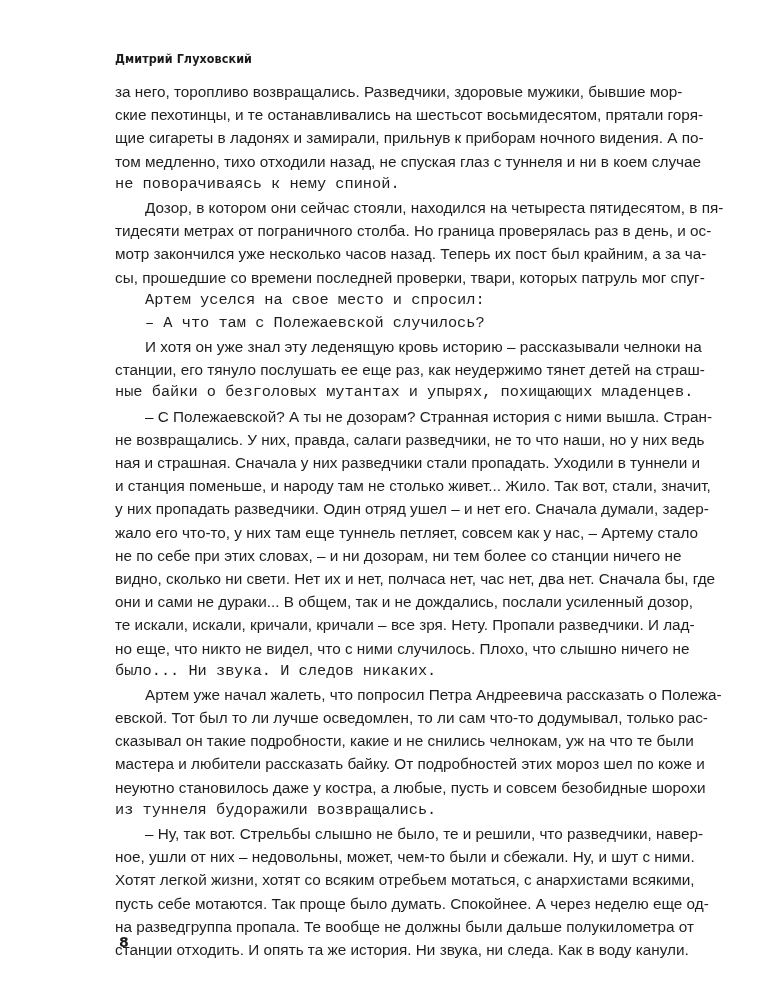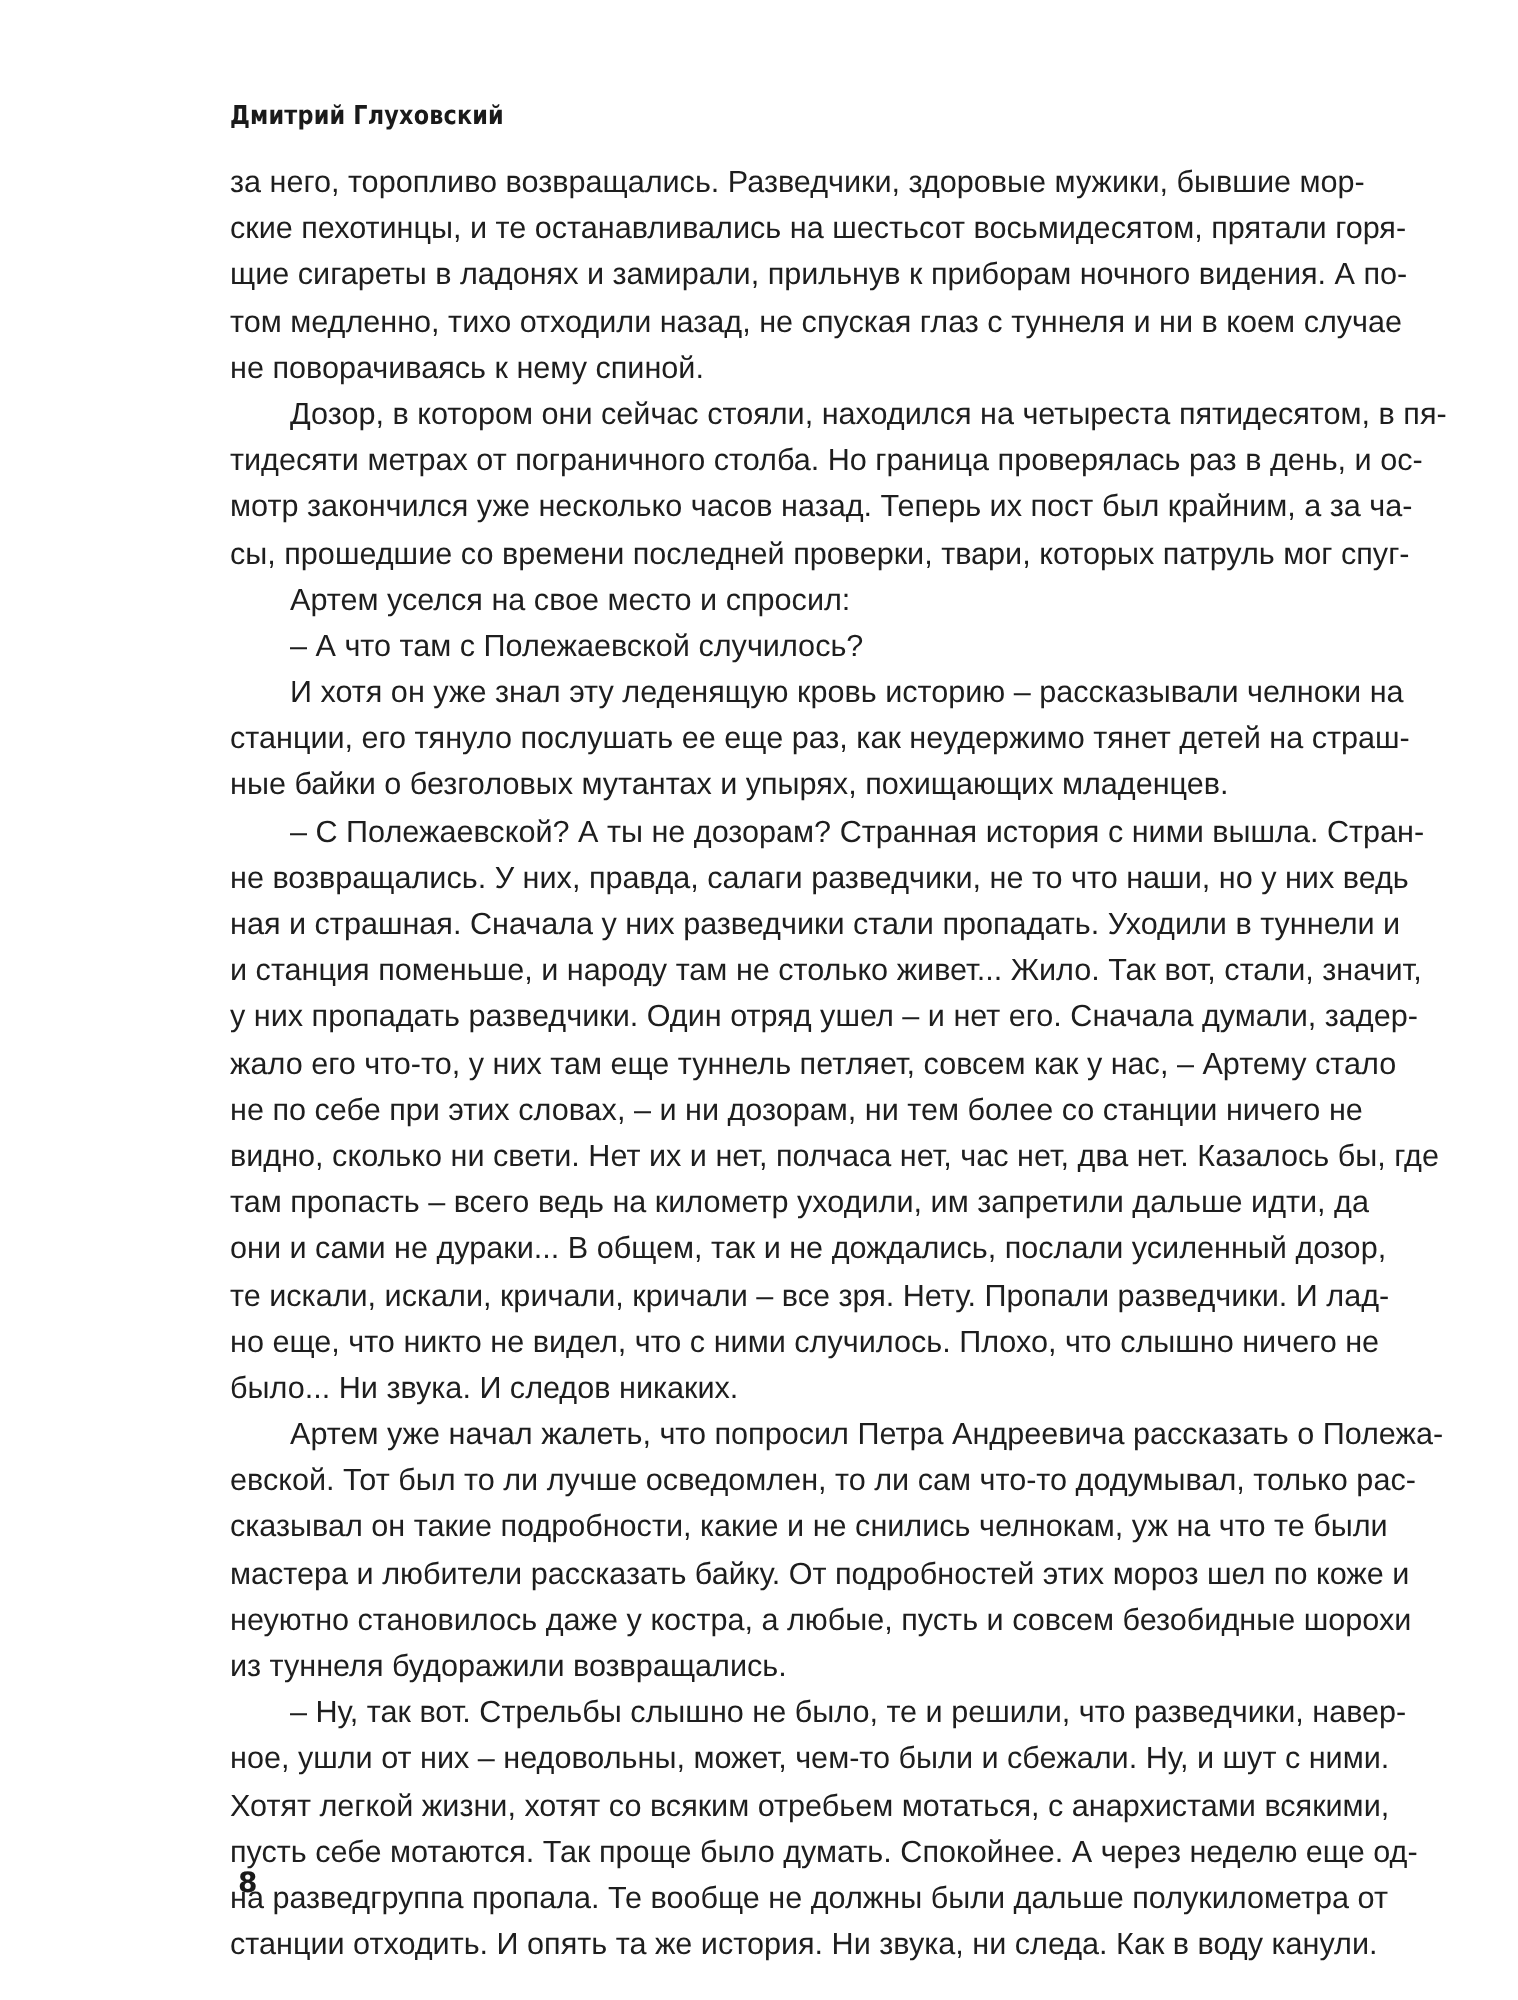--- a/index.html
+++ b/index.html
@@ -15,21 +15,21 @@
   .body-text {
     position: absolute; left: 115px; top: 80px; width: 542px;
     font-family: "Liberation Sans", sans-serif; font-size: 15.3px;
     line-height: 23.2px; color: #1e1e1e;
   }
   .line {
     display: block; height: 23.2px; white-space: nowrap;
     text-align: justify; text-align-last: justify;
     overflow: visible;
   }
-  .line.last { text-align-last: left; }
+  .line.last { text-align-last: left; font-family: Liberation Mono, monospace; }
   .line.indent { padding-left: 30px; }
   .folio {
     position: absolute; left: 119px; top: 934px;
     font-family: "DejaVu Sans", sans-serif; font-weight: bold;
     font-size: 14px; color: #1a1a1a;
   }
 </style>
 </head>
 <body>
 
@@ -50,22 +50,21 @@
       <span class="line indent">И хотя он уже знал эту леденящую кровь историю –  рассказывали челноки на</span>
       <span class="line">станции, его тянуло послушать ее еще раз, как неудержимо тянет детей на страш-</span>
       <span class="line last">ные байки о безголовых мутантах и упырях, похищающих младенцев.</span>
       <span class="line indent">– С Полежаевской? А ты не дозорам? Странная история с ними вышла. Стран-</span>
       <span class="line">не возвращались. У них, правда, салаги разведчики, не то что наши, но у них ведь</span>
       <span class="line">ная и страшная. Сначала у них разведчики стали пропадать. Уходили в туннели и</span>
       <span class="line">и станция поменьше, и народу там не столько живет... Жило. Так вот, стали, значит,</span>
       <span class="line">у них пропадать разведчики. Один отряд ушел – и нет его. Сначала думали, задер-</span>
       <span class="line">жало его что-то, у них там еще туннель петляет, совсем как у нас, – Артему стало</span>
       <span class="line">не по себе при этих словах, – и ни дозорам, ни тем более со станции ничего не</span>
-      <span class="line">видно, сколько ни свети. Нет их и нет, полчаса нет, час нет, два нет. Казалось бы, где</span>
-      <span class="line">там пропасть – всего ведь на километр уходили, им запретили дальше идти, да</span>
+      <span class="line">видно, сколько ни свети. Нет их и нет, полчаса нет, час нет, два нет. Сначала бы, где</span>
       <span class="line">они и сами не дураки... В общем, так и не дождались, послали усиленный дозор,</span>
       <span class="line">те искали, искали, кричали, кричали – все зря. Нету. Пропали разведчики. И лад-</span>
       <span class="line">но еще, что никто не видел, что с ними случилось. Плохо, что слышно ничего не</span>
       <span class="line last">было... Ни звука. И следов никаких.</span>
       <span class="line indent">Артем уже начал жалеть, что попросил Петра Андреевича рассказать о Полежа-</span>
       <span class="line">евской. Тот был то ли лучше осведомлен, то ли сам что-то додумывал, только рас-</span>
       <span class="line">сказывал он такие подробности, какие и не снились челнокам, уж на что те были</span>
       <span class="line">мастера и любители рассказать байку. От подробностей этих мороз шел по коже и</span>
       <span class="line">неуютно становилось даже у костра, а любые, пусть и совсем безобидные шорохи</span>
       <span class="line last">из туннеля будоражили возвращались.</span>

